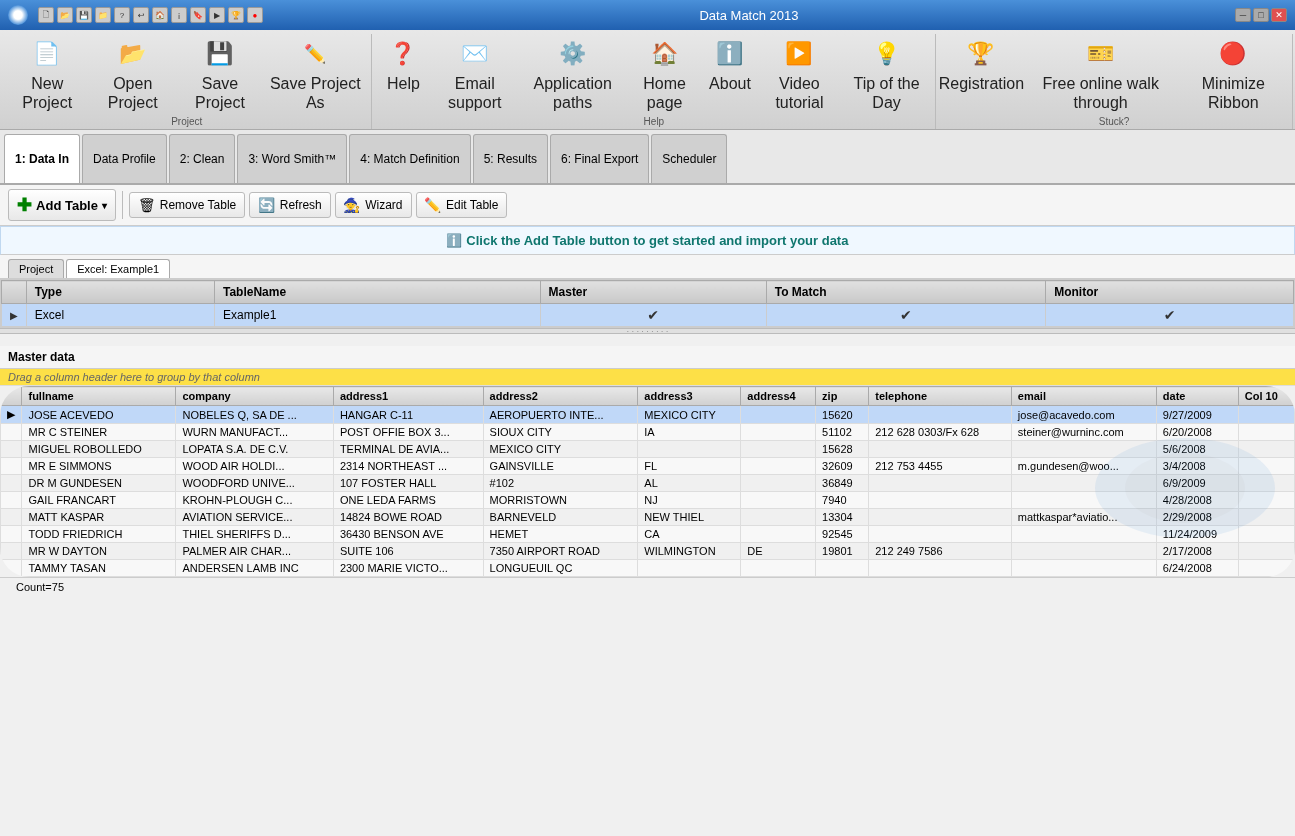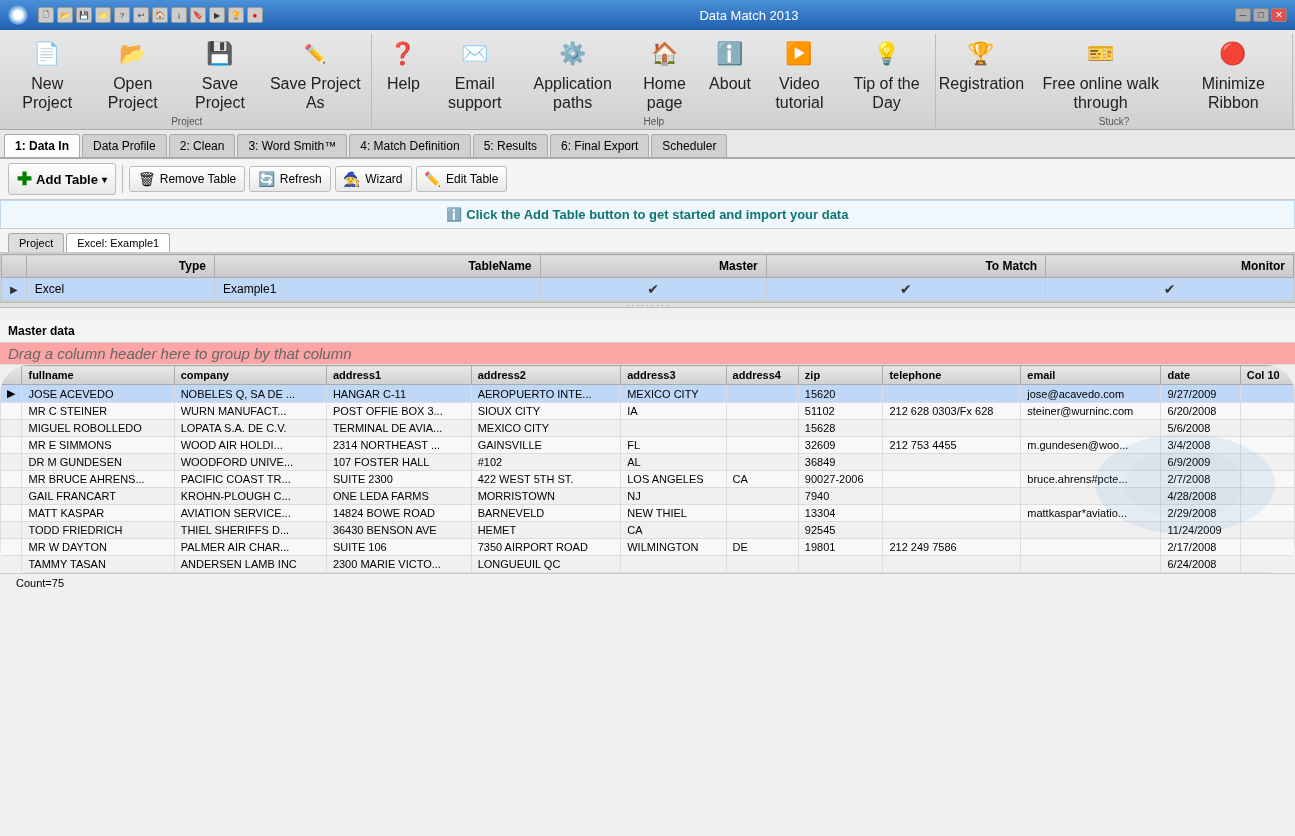--- a/index.html
+++ b/index.html
@@ -46,21 +46,21 @@
       color: #222;
       text-align: center;
     }
     .ribbon-btn .btn-icon { width: 36px; height: 36px; margin-bottom: 2px; display: flex; align-items: center; justify-content: center; font-size: 22px; }
     .ribbon-btn .btn-label { font-size: 16px; line-height: 1.2; }
 
     
     .app-tabs { display: flex; background: #e8e8e8; border-bottom: 2px solid #aaa; padding-top: 4px; padding-left: 4px; }
     .app-tab {
       font-size: 12px;
-      padding: 4px 10px;
+      padding: 17px 10px;
       border: 1px solid #aaa;
       border-bottom: none;
       background: #d0d0d0;
       cursor: pointer;
       margin-right: 2px;
       border-radius: 3px 3px 0 0;
     }
     .app-tab.active { background: white; font-weight: bold; }
 
     
@@ -100,34 +100,34 @@
       background: #ddd;
       cursor: pointer;
       border-radius: 3px 3px 0 0;
       margin-right: 2px;
     }
     .proj-tab.active { background: white; }
 
     
     .data-table-area { background: white; border: 1px solid #ccc; margin: 0; overflow: hidden; }
     .data-table { width: 100%; border-collapse: collapse; font-size: 12px; }
-    .data-table th { background: linear-gradient(to bottom, #e0e0e0, #c8c8c8); border: 1px solid #aaa; padding: 4px 8px; text-align: right; font-weight: bold; }
+    .data-table th { background: linear-gradient(to bottom, #e0e0e0, #c8c8c8); border: 1px solid #aaa; padding: 4px 8px; text-align: left; font-weight: bold; }
     .data-table td { border: 1px solid #ccc; padding: 3px 8px; }
     .data-table tr.selected { background: #c0d8f8; }
     .row-arrow { color: #333; font-size: 10px; }
     .checkbox-cell { text-align: center; }
     .check-yes { color: #333; font-size: 14px; }
 
     
     .resize-handle { height: 6px; background: #e0e0e0; border-top: 1px solid #bbb; border-bottom: 1px solid #bbb; cursor: ns-resize; display: flex; align-items: center; justify-content: center; color: #888; font-size: 8px; }
 
     
     .master-section { display: flex; flex-direction: column; flex: 1; overflow: hidden; }
     .master-header { font-size: 12px; font-weight: bold; padding: 4px 8px; background: #f5f5f5; border-bottom: 1px solid #ccc; margin-top: 12px; }
-    .master-group-hint { font-size: 15px; color: #666; padding: 2px 8px; background: #fca5a5; border-bottom: 1px solid #ddd; font-style: italic; }
+    .master-group-hint { font-size: 11px; color: #666; padding: 2px 8px; background: #fde047; border-bottom: 1px solid #ddd; font-style: italic; }
 
     .master-table-wrap { overflow: auto; flex: 1; }
     .master-table { width: 100%; border-collapse: collapse; font-size: 11px; }
     .master-table th { background: linear-gradient(to bottom, #e8e8e8, #d0d0d0); border: 1px solid #aaa; padding: 3px 6px; text-align: left; font-weight: bold; position: sticky; top: 0; white-space: nowrap; }
     .master-table td { border: 1px solid #ddd; padding: 2px 6px; white-space: nowrap; }
     .master-table tr:nth-child(even) { background: #f8f8f8; }
     .master-table tr.selected { background: #c0d8f8; }
 
     .count-row { padding: 3px 16px; font-size: 11px; background: #f0f0f0; border-top: 1px solid #ccc; text-align: left; }
 
@@ -406,34 +406,20 @@
     <td>AL</td>
     <td></td>
     <td>36849</td>
     <td></td>
     <td></td>
     <td>6/9/2009</td>
     <td></td>
   </tr>
           <tr>
     <td></td>
-    <td>MR BRUCE AHRENS...</td>
-    <td>PACIFIC COAST TR...</td>
-    <td>SUITE 2300</td>
-    <td>422 WEST 5TH ST.</td>
-    <td>LOS ANGELES</td>
-    <td>CA</td>
-    <td>90027-2006</td>
-    <td></td>
-    <td>bruce.ahrens#pcte...</td>
-    <td>2/7/2008</td>
-    <td></td>
-  </tr>
-          <tr>
-    <td></td>
     <td>GAIL FRANCART</td>
     <td>KROHN-PLOUGH C...</td>
     <td>ONE LEDA FARMS</td>
     <td>MORRISTOWN</td>
     <td>NJ</td>
     <td></td>
     <td>7940</td>
     <td></td>
     <td></td>
     <td>4/28/2008</td>

